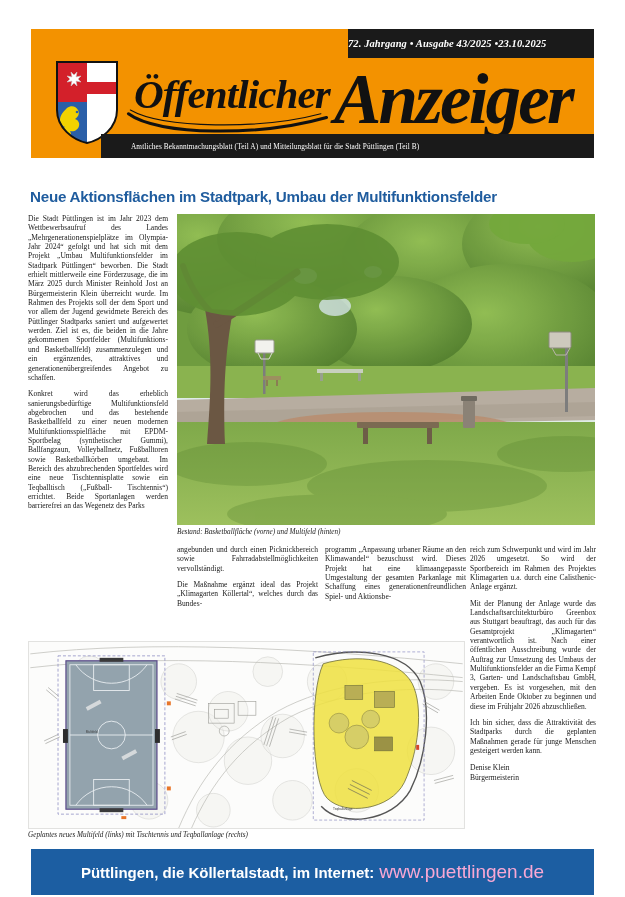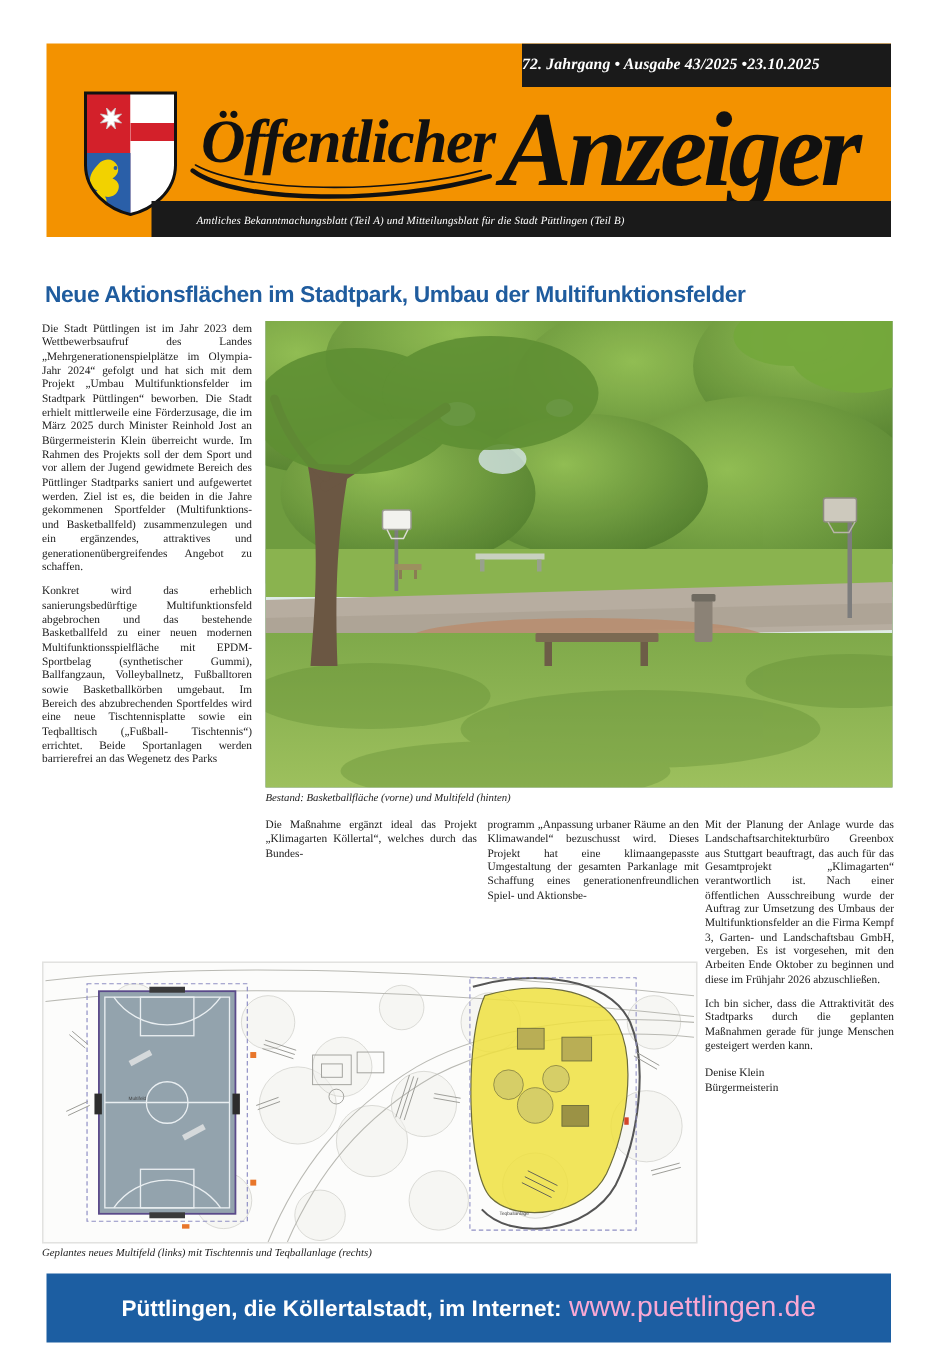--- a/index.html
+++ b/index.html
@@ -30,21 +30,21 @@
     letter-spacing:.1px;white-space:nowrap;
   }
   .sub-bar{
     position:absolute;left:70px;bottom:0;height:24px;right:0;
     background:#1a1a1a;color:#fff;
     display:flex;align-items:center;
     padding-left:30px;box-sizing:border-box;
   }
   .sub-bar .sub-text{
     font-family:"Liberation Serif", serif;
-    font-style:italic;font-size:7.3px;letter-spacing:.1px;white-space:nowrap;text-align:center;
+    font-size:7.3px;letter-spacing:.1px;white-space:nowrap;text-align:center;
   }
 
   
   .crest{position:absolute;left:24px;top:31px;width:64px;height:85px;}
   .crest svg{display:block;width:64px;height:85px;}
 
   
   .title-wrap{
     position:absolute;left:90px;top:24px;right:6px;height:86px;
     overflow:hidden;
@@ -271,28 +271,30 @@
   </svg>
 </div>
 <div class="caption" id="photo-caption">Bestand: Basketballfläche (vorne) und Multifeld (hinten)</div>
 
 <div class="col" id="col1">
   <p>Die Stadt Püttlingen ist im Jahr 2023 dem Wettbewerbsaufruf des Landes „Mehrgenerationenspielplätze im Olympia-Jahr 2024“ gefolgt und hat sich mit dem Projekt „Umbau Multifunktionsfelder im Stadtpark Püttlingen“ beworben. Die Stadt erhielt mittlerweile eine Förderzusage, die im März 2025 durch Minister Reinhold Jost an Bürgermeisterin Klein überreicht wurde. Im Rahmen des Projekts soll der dem Sport und vor allem der Jugend gewidmete Bereich des Püttlinger Stadtparks saniert und aufgewertet werden. Ziel ist es, die beiden in die Jahre gekommenen Sportfelder (Multifunktions- und Basketballfeld) zusammenzulegen und ein ergänzendes, attraktives und generationenübergreifendes Angebot zu schaffen.</p>
   <p>Konkret wird das erheblich sanierungsbedürftige Multifunktionsfeld abgebrochen und das bestehende Basketballfeld zu einer neuen modernen Multifunktionsspielfläche mit EPDM-Sportbelag (synthetischer Gummi), Ballfangzaun, Volleyballnetz, Fußballtoren sowie Basketballkörben umgebaut. Im Bereich des abzubrechenden Sportfeldes wird eine neue Tischtennisplatte sowie ein Teqballtisch („Fußball- Tischtennis“) errichtet. Beide Sportanlagen werden barrierefrei an das Wegenetz des Parks</p>
 </div>
 
 <div class="col" id="col2a">
+  <p>angebunden und durch einen Picknickbereich sowie Fahrradabstellmöglichkeiten vervollständigt.</p>
   <p>Die Maßnahme ergänzt ideal das Projekt „Klimagarten Köllertal“, welches durch das Bundes-</p>
 </div>
 
 <div class="col" id="col3a">
   <p>programm „Anpassung urbaner Räume an den Klimawandel“ bezuschusst wird. Dieses Projekt hat eine klimaangepasste Umgestaltung der gesamten Parkanlage mit Schaffung eines generationenfreundlichen Spiel- und Aktionsbe-</p>
 </div>
 
 <div class="col" id="col4a">
+  <p>reich zum Schwerpunkt und wird im Jahr 2026 umgesetzt. So wird der Sportbereich im Rahmen des Projektes Klimagarten u.a. durch eine Calisthenic-Anlage ergänzt.</p>
   <p>Mit der Planung der Anlage wurde das Landschaftsarchitekturbüro Greenbox aus Stuttgart beauftragt, das auch für das Gesamtprojekt „Klimagarten“ verantwortlich ist. Nach einer öffentlichen Ausschreibung wurde der Auftrag zur Umsetzung des Umbaus der Multifunktionsfelder an die Firma Kempf 3, Garten- und Landschaftsbau GmbH, vergeben. Es ist vorgesehen, mit den Arbeiten Ende Oktober zu beginnen und diese im Frühjahr 2026 abzuschließen.</p>
   <p>Ich bin sicher, dass die Attraktivität des Stadtparks durch die geplanten Maßnahmen gerade für junge Menschen gesteigert werden kann.</p>
   <div class="sig">
     <div>Denise Klein</div>
     <div>Bürgermeisterin</div>
   </div>
 </div>
 
 <div class="plan">
   <svg viewBox="0 0 437 188" xmlns="http://www.w3.org/2000/svg">

